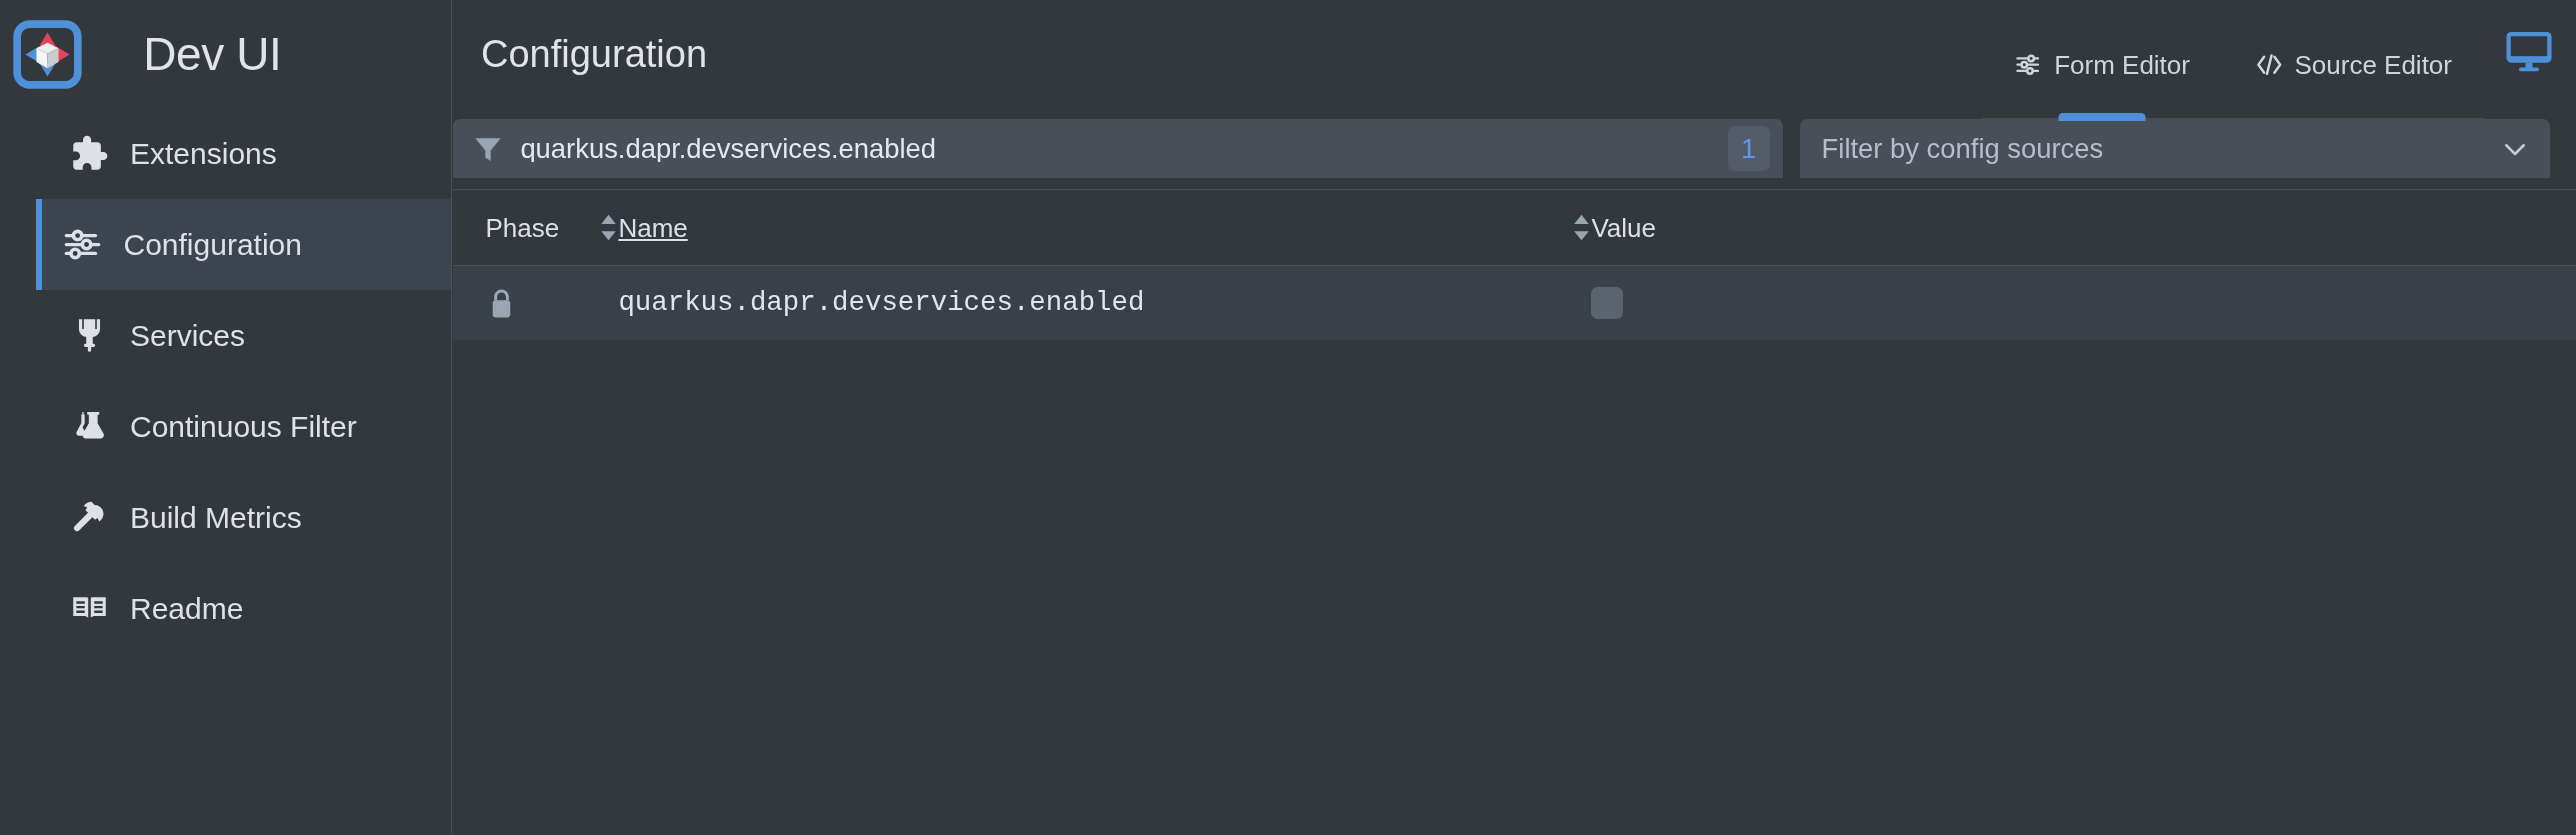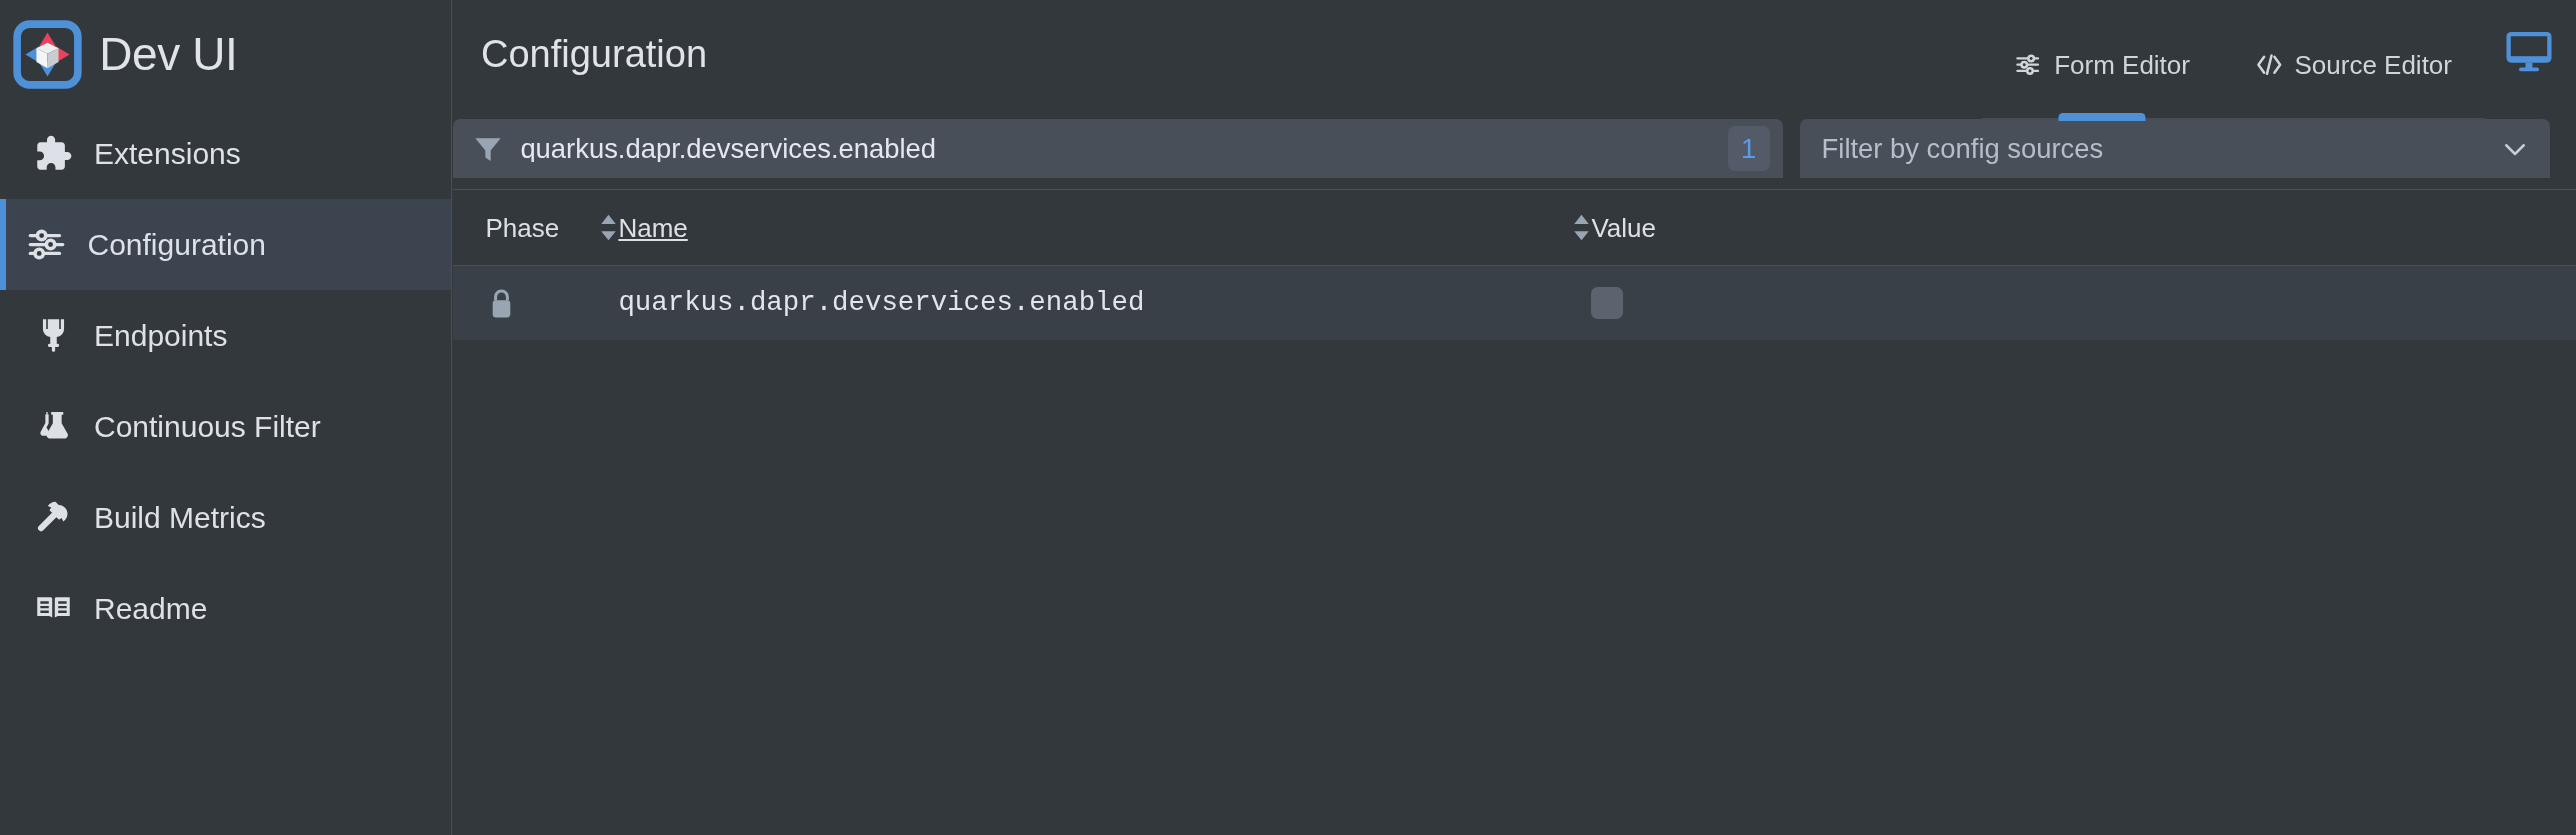--- a/index.html
+++ b/index.html
@@ -40,23 +40,24 @@
     gap: 17.3px;
     flex: 0 0 108px;
   }
   .brand-logo { width: 69px; height: 69px; flex: 0 0 69px; }
   .brand-title {
     font-size: 46px;
     color: #e0e4ea;
     letter-spacing: -0.4px;
     line-height: 1;
     font-weight: 400;
-  }
-
-  .nav { display: flex; flex-direction: column; }
+    margin-left: 44px;
+  }
+
+  .nav { display: flex; flex-direction: column; margin-left: 36px; }
   .nav-item {
     height: 91px;
     display: flex;
     align-items: center;
     padding-left: 26px;
     gap: 20px;
     border-left: 6.5px solid transparent;
     color: #dde1e7;
     cursor: pointer;
     flex: 0 0 91px;
@@ -347,21 +348,21 @@
         <span class="nav-label">Configuration</span>
       </div>
 
       <div class="nav-item">
         <span class="nav-icon">
           <svg viewBox="0 0 24 24" fill="currentColor">
               <path d="M8.5 2v6h-1V2h-2v6.2A4.8 4.8 0 0 0 10 12.9V17h-.5a1 1 0 0 0 0 2h5a1 1 0 0 0 0-2H14v-4.1a4.8 4.8 0 0 0 4.5-4.7V2h-2v6h-1V2h-7z"></path>
               <rect x="11" y="17" width="2" height="5" rx="1"></rect>
             </svg>
         </span>
-        <span class="nav-label">Endpoints</span>
+        <span class="nav-label">Services</span>
       </div>
 
       <div class="nav-item">
         <span class="nav-icon">
           <svg viewBox="0 0 24 24" fill="currentColor">
             <path d="M3.2 3h4.4v1.6H7v5.2L4.2 15c-.7 1.2.1 2.7 1.5 2.7h2.1l1.4-2.6-1.5-2.5 1.3-2.5V4.6h-.6V3z"></path>
             <path d="M10.6 3h7.4v1.8h-1V10l3.6 6.3c.8 1.4-.2 3.1-1.8 3.1H9.8c-1.6 0-2.6-1.7-1.8-3.1L11.6 10V4.8h-1V3z"></path>
           </svg>
         </span>
         <span class="nav-label">Continuous Filter</span>

